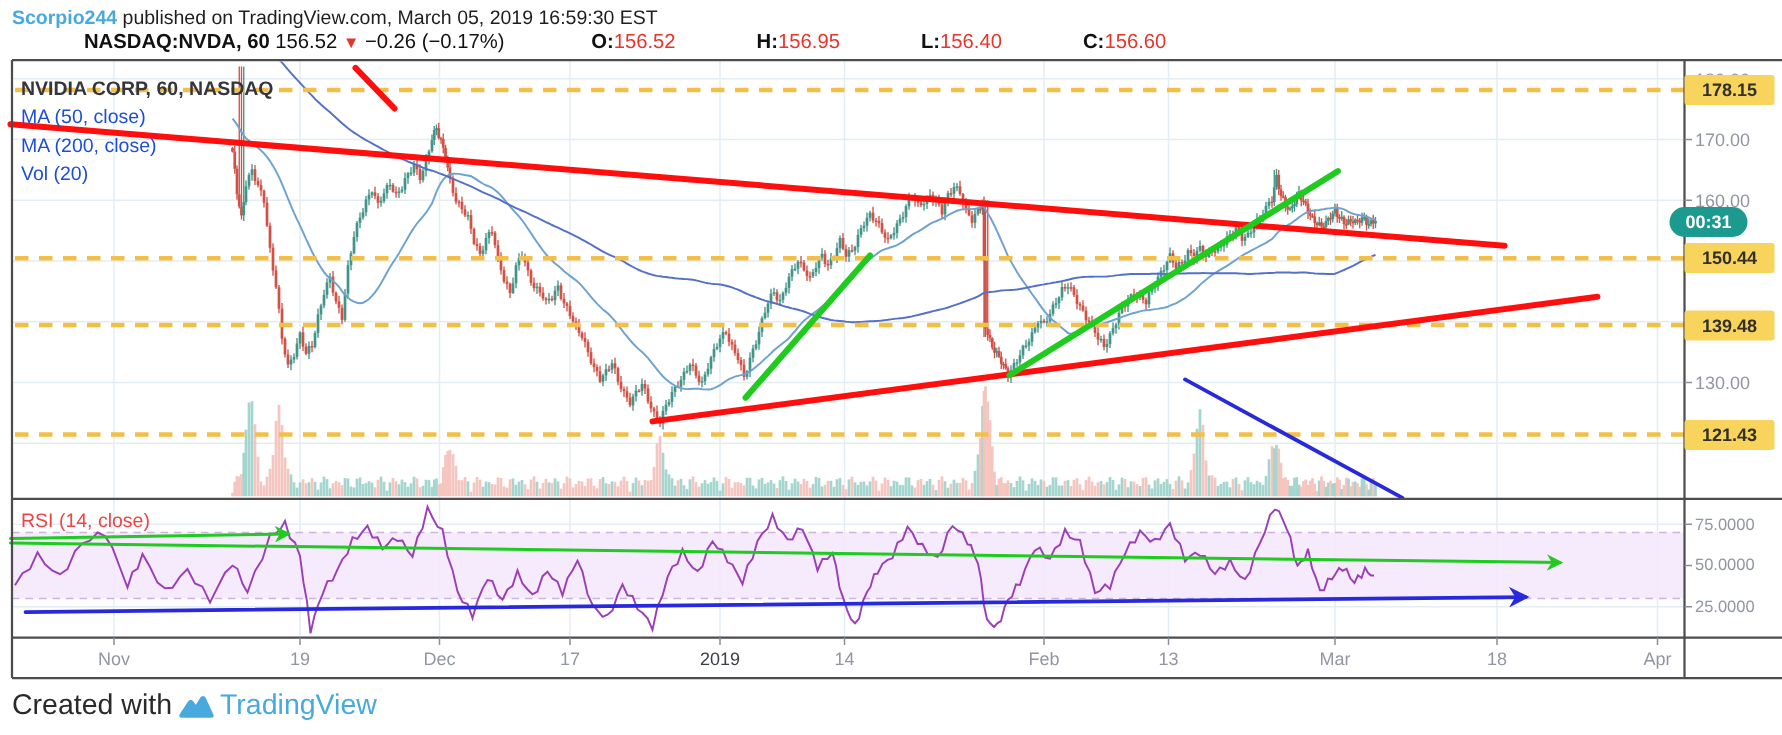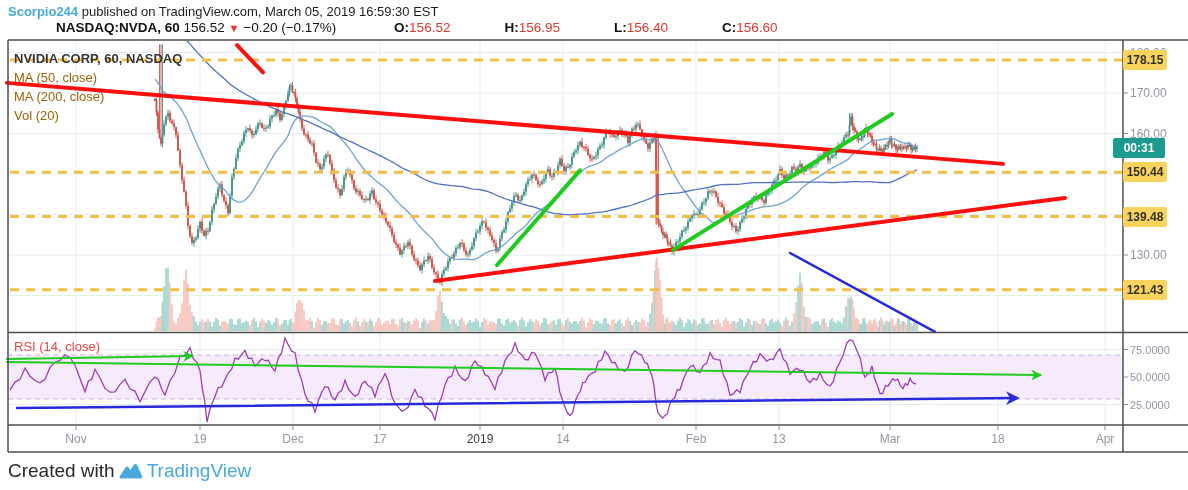--- a/index.html
+++ b/index.html
@@ -8,25 +8,25 @@
   .abs{position:absolute;}
   
   #hdr1{left:8px;top:4px;font-size:13px;color:#1e1e1e;}
   #hdr1 .user{color:#47a9dd;font-weight:bold;}
   #hdr2{left:8px;top:20px;font-size:13.5px;color:#111;}
   #hdr2 .b{font-weight:bold;padding-left:48px;}
   #hdr2 .red{color:#e8342a;}
   #hdr2 .tri{color:#e8342a;font-size:11px;}
   #hdr2 .seg{margin-left:6px;}
   
-  .lg{left:14px;font-size:13px;color:#a16207;white-space:nowrap;}
+  .lg{left:14px;font-size:13px;color:#1d4ed8;white-space:nowrap;}
   .lg.t{font-weight:bold;color:#33363c;}
   
   .pl{position:absolute;left:1130px;font-size:12px;color:#9196a1;transform:translateY(-50%);}
-  .badge{position:absolute;left:1123px;width:44px;font-size:12px;font-weight:bold;color:#33302a;background:#f9d45c;text-align:center;padding:3px 0;border-radius:2px;transform:translateY(-50%);}
+  .badge{position:absolute;left:1123px;width:60px;font-size:12px;font-weight:bold;color:#33302a;background:#f9d45c;text-align:center;padding:3px 0;border-radius:2px;transform:translateY(-50%);}
   .cdown{position:absolute;left:1113px;width:52px;font-size:12px;font-weight:bold;color:#fff;background:#1d9a90;text-align:center;padding:3px 0;border-radius:2px;transform:translateY(-50%);}
   .tk{position:absolute;top:432px;font-size:12px;color:#9196a1;transform:translateX(-50%);}
   .tk.bold{color:#3b3e46;font-weight:normal;}
   .rl{position:absolute;left:1130px;font-size:11px;color:#9196a1;transform:translateY(-50%);}
   #rsilab{left:14px;top:339px;font-size:13px;color:#ef4444;}
   
   #footer{left:8px;top:460px;font-size:19px;color:#2a2a2a;display:flex;align-items:center;gap:4px;}
   #footer .tvtxt{color:#47a9dd;}
   #footer svg{display:block;}
 </style>
@@ -1336,41 +1336,41 @@
       <line x1="1123" y1="404.5" x2="1128" y2="404.5" stroke="#8b8e96" stroke-width="1"></line>
     </svg>
 
   <div id="hdr1" class="abs">
     <span class="user">Scorpio244</span><span> published on TradingView.com, March 05, 2019 16:59:30 EST</span>
   </div>
   <div id="hdr2" class="abs">
     <span class="b">NASDAQ:NVDA, 60</span>
     <span>156.52</span>
     <span class="tri">▼</span>
-    <span>−0.20 (−0.17%)</span>
+    <span>−0.26 (−0.17%)</span>
     <span id="ohlc-wrap"><span class="b seg">O:</span><span class="red">156.52</span><span class="b seg">H:</span><span class="red">156.95</span><span class="b seg">L:</span><span class="red">156.40</span><span class="b seg">C:</span><span class="red">156.60</span></span>
   </div>
 
   <div class="abs lg t" style="top:51px">NVIDIA CORP, 60, NASDAQ</div>
   <div class="abs lg" style="top:70px">MA (50, close)</div>
   <div class="abs lg" style="top:89px">MA (200, close)</div>
   <div class="abs lg" style="top:108px">Vol (20)</div>
 
   <div id="rsilab" class="abs">RSI (14, close)</div>
 
   <div id="axis-layer">
       <div class="pl" style="top: 52.5px;">180.00</div>
       <div class="pl" style="top: 93px;">170.00</div>
       <div class="pl" style="top: 133.5px;">160.00</div>
       <div class="pl" style="top: 255px;">130.00</div>
       <div class="badge" style="top: 59.9925px;">178.15</div>
       <div class="badge" style="top: 172.218px;">150.44</div>
       <div class="badge" style="top: 216.606px;">139.48</div>
       <div class="badge" style="top: 289.708px;">121.43</div>
-      <div class="cdown" style="top: 147.675px;">00:31</div>
+      <div class="cdown" style="top: 147.675px; border-radius: 10px;">00:31</div>
       <div class="rl" style="top: 349.5px;">75.0000</div>
       <div class="rl" style="top: 377px;">50.0000</div>
       <div class="rl" style="top: 404.5px;">25.0000</div>
       <div class="tk" style="left: 76px;">Nov</div>
       <div class="tk" style="left: 200px;">19</div>
       <div class="tk" style="left: 293px;">Dec</div>
       <div class="tk" style="left: 380px;">17</div>
       <div class="tk bold" style="left: 480px;">2019</div>
       <div class="tk" style="left: 563px;">14</div>
       <div class="tk" style="left: 696px;">Feb</div>

